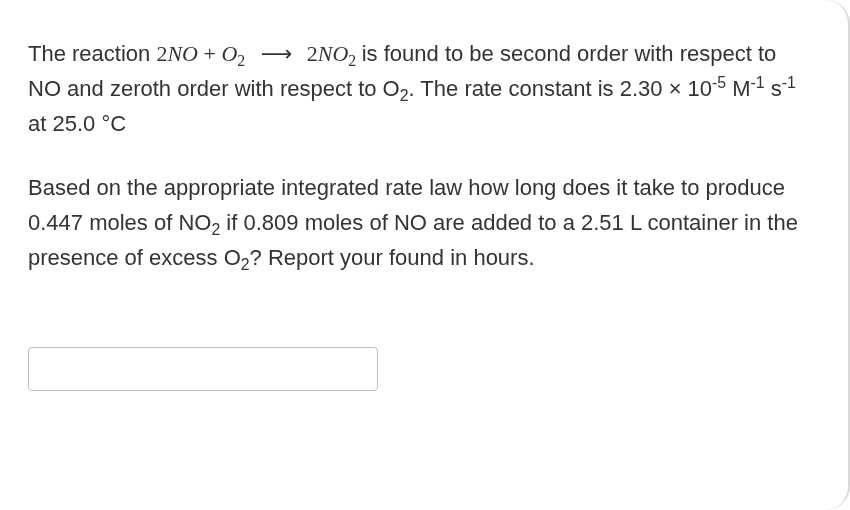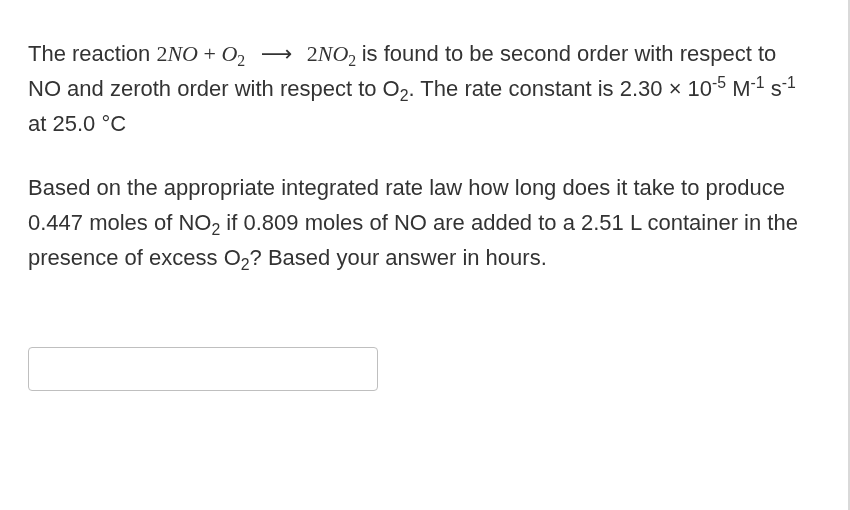--- a/index.html
+++ b/index.html
@@ -11,20 +11,21 @@
     background: #ffffff;
     color: #333333;
   }
   .card {
     box-sizing: border-box;
     width: 850px;
     height: 510px;
     padding: 36px 38px 28px 28px;
     border-right: 2px solid #d9d9d9;
     position: relative;
+    border-radius: 24px;
   }
   .para {
     font-size: 22px;
     line-height: 1.6;
     margin: 0 0 28px 0;
     color: #333;
   }
   .mi { font-style: italic; }
   .sub { font-size: 0.72em; vertical-align: sub; line-height: 0; }
   .sup { font-size: 0.72em; vertical-align: super; line-height: 0; }
@@ -57,17 +58,17 @@
     <span>The reaction </span>
     <span class="math">
       <span class="rm">2</span><span class="mi">NO</span><span class="rm"> + </span><span class="mi">O</span><span class="sub rm">2</span>
       <span class="arrow rm">⟶</span>
       <span class="rm">2</span><span class="mi">NO</span><span class="sub rm">2</span>
     </span>
     <span>  is found to be second order with respect to NO and zeroth order with respect to O</span><span class="sub">2</span><span>. The rate constant is 2.30 × 10</span><span class="sup">-5</span><span> M</span><span class="sup">-1</span><span> s</span><span class="sup">-1</span><span> at 25.0 °C</span>
   </p>
 
   <p class="para">
-    <span>Based on the appropriate integrated rate law how long does it take to produce 0.447 moles of NO</span><span class="sub">2</span><span> if 0.809 moles of NO are added to a 2.51 L container in the presence of excess O</span><span class="sub">2</span><span>? Based your answer in hours.</span>
+    <span>Based on the appropriate integrated rate law how long does it take to produce 0.447 moles of NO</span><span class="sub">2</span><span> if 0.809 moles of NO are added to a 2.51 L container in the presence of excess O</span><span class="sub">2</span><span>? Report your found in hours.</span>
   </p>
 
   <input type="text" class="answer-input" value="" style="">
 </div>
 
 </body></html>

